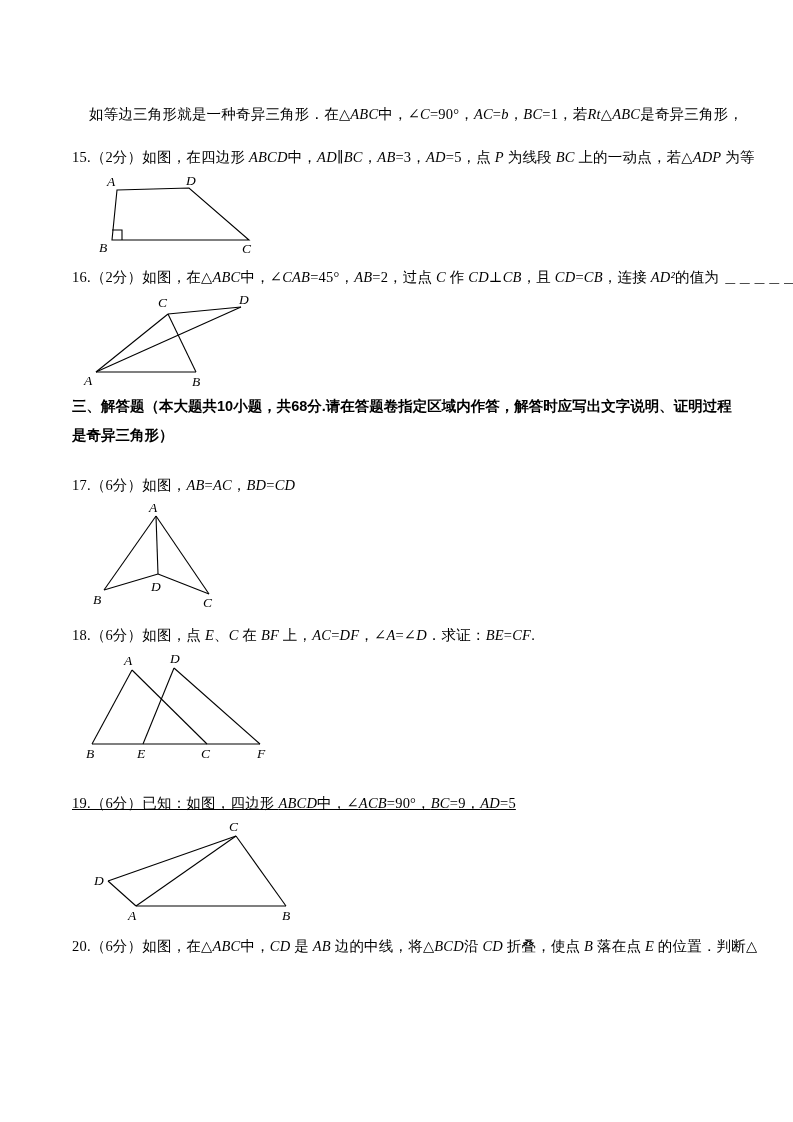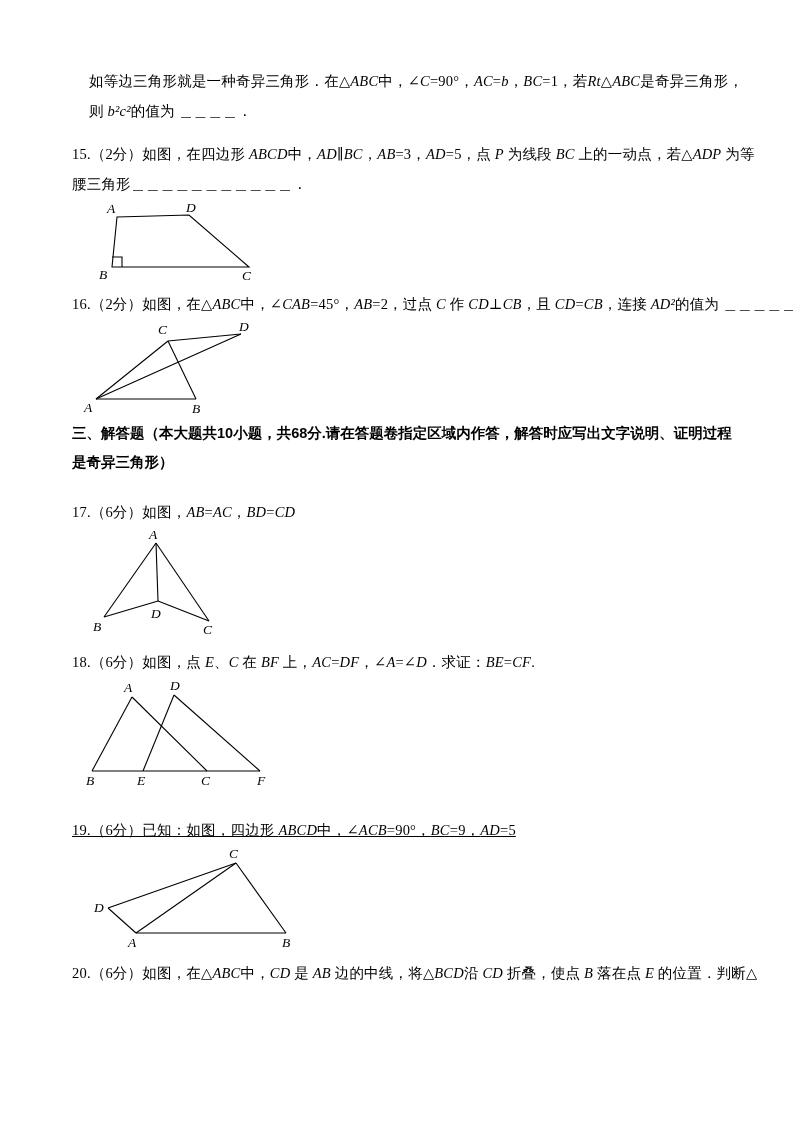--- a/index.html
+++ b/index.html
@@ -1,19 +1,19 @@
 <!DOCTYPE html>
 <html><head>
 <meta charset="utf-8">
 <style>
   * { margin:0; padding:0; box-sizing:border-box; }
   html,body { background:#fff; }
   body { width:793px; height:1122px; position:relative; overflow:hidden;
          font-family:"Liberation Serif","DejaVu Serif",serif; color:#000; }
-  .page { width:793px; height:972px; padding:66px 58px 0 72px; }
+  .page { width:793px; height:972px; padding:99px 58px 0 72px; }
   .para { }
   .line { font-size:14.5px; line-height:30px; white-space:nowrap; letter-spacing:0.2px; }
   .hang { padding-left:17px; }
   .heading .line { font-family:"Liberation Sans","DejaVu Sans",sans-serif;
                    font-weight:700; line-height:29px; letter-spacing:0; }
   i { font-style:italic; font-family:"Liberation Serif","DejaVu Serif",serif; }
   .q15 { margin-top:13px; }
   .fig15 { margin:4px 0 0 14px; }
   .q16 { margin-top:8px; }
   .fig16 { margin:2px 0 0 10px; }
@@ -30,26 +30,24 @@
   svg text { font-family:"Liberation Serif","DejaVu Serif",serif;
              font-style:italic; font-size:13.5px; fill:#000; }
 </style>
 </head>
 <body>
 
 <div class="page">
 
   <div class="para hang">
     <div class="line">如等边三角形就是一种奇异三角形．在△<i>ABC</i>中，∠<i>C</i>=90°，<i>AC</i>=<i>b</i>，<i>BC</i>=1，若<i>Rt</i>△<i>ABC</i>是奇异三角形，</div>
-    <div class="line">则 <i>b²c²</i>的值为 ＿＿＿＿．</div>
   </div>
 
   <div class="para q15">
     <div class="line">15.（2分）如图，在四边形 <i>ABCD</i>中，<i>AD</i>∥<i>BC</i>，<i>AB</i>=3，<i>AD</i>=5，点 <i>P</i> 为线段 <i>BC</i> 上的一动点，若△<i>ADP</i> 为等</div>
-    <div class="line">腰三角形＿＿＿＿＿＿＿＿＿＿＿．</div>
   </div>
 
   <svg class="fig fig15" width="178" height="78" viewBox="0 0 178 78">
     <polygon class="edge" points="31,14 103,12 163,64 26,64"></polygon>
     <path class="mark" d="M26,54 L36,54 L36,64"></path>
     <text x="21" y="10">A</text>
     <text x="100" y="9">D</text>
     <text x="13" y="76">B</text>
     <text x="156" y="77">C</text>
   </svg>

